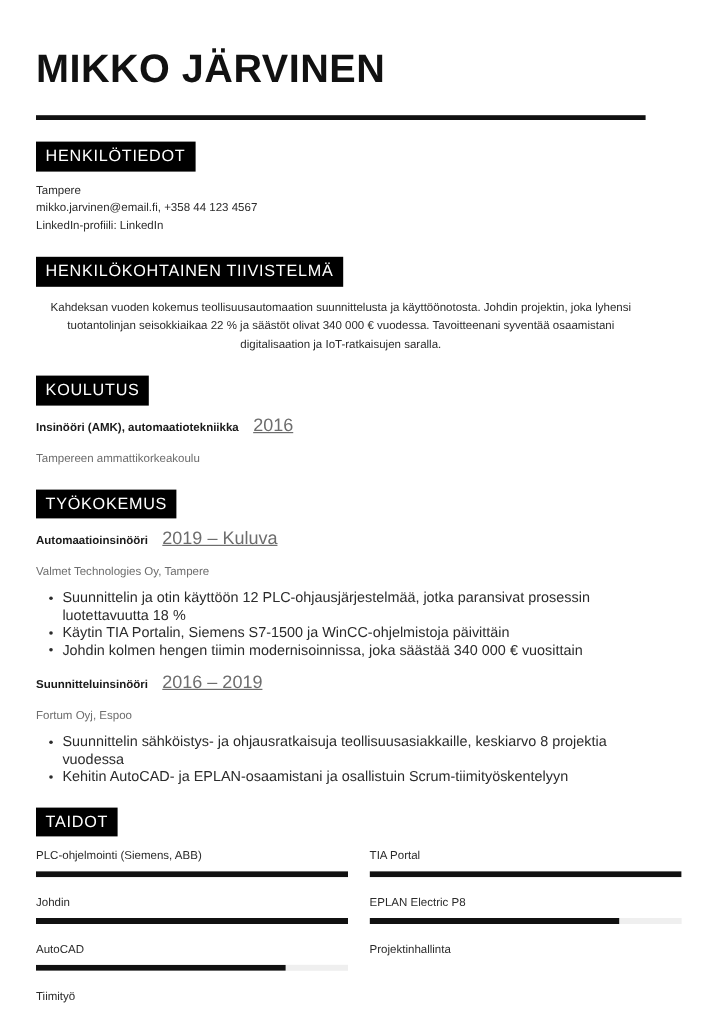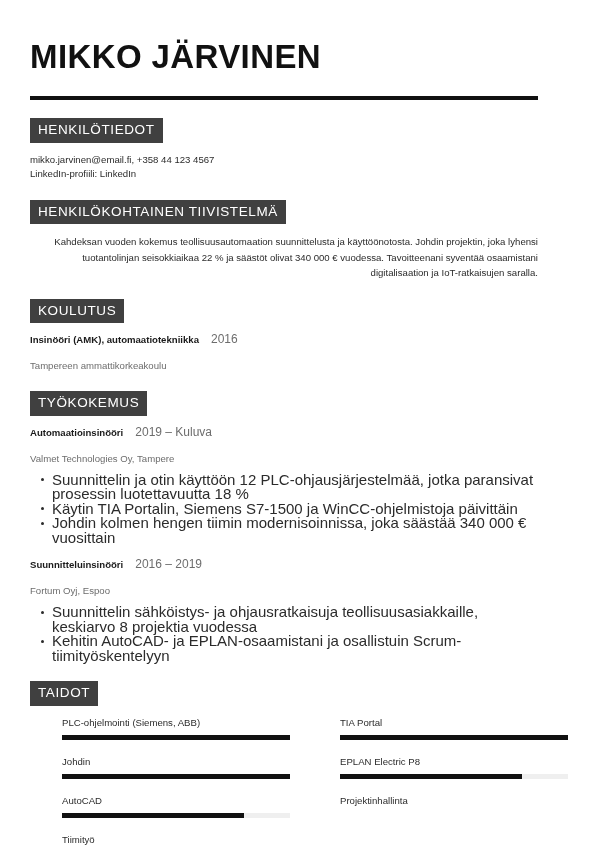--- a/index.html
+++ b/index.html
@@ -43,83 +43,84 @@
     background: #111111;
     width: 100%;
   }
 
   
   .section {
     margin-top: 18px;
   }
   .section-title {
     display: inline-block;
-    background: #404040;
+    background: #000000;
     color: #ffffff;
     font-size: 13.5px;
     line-height: 13.5px;
     font-weight: 400;
     letter-spacing: 0.6px;
     padding: 5px 8px 6px 8px;
   }
   .contact-line {
     font-size: 9.6px;
     line-height: 14.5px;
     color: #2b2b2b;
   }
   .contact-block {
     margin-top: 10px;
   }
   .summary-text {
     font-size: 9.6px;
     line-height: 15.5px;
     color: #2b2b2b;
     margin-top: 10px;
-    text-align: right;
+    text-align: center;
   }
 
   
   .entry {
     margin-top: 10px;
   }
   .entry + .entry {
     margin-top: 13px;
   }
   .entry-head {
     display: flex;
     align-items: baseline;
   }
   .entry-title {
     font-size: 9.6px;
     line-height: 13px;
     font-weight: 700;
     color: #1a1a1a;
   }
   .entry-date {
-    font-size: 12px;
+    font-size: 15px;
     line-height: 13px;
     color: #6d6d6d;
     white-space: nowrap;
     padding-left: 12px;
+    text-decoration: underline;
   }
   .entry-sub {
     font-size: 9.6px;
     line-height: 14px;
     color: #6d6d6d;
     margin-top: 13px;
   }
 
   .bullets {
     margin: 7px 0 0 0;
     padding-left: 22px;
     list-style: none;
   }
   .bullets li {
     position: relative;
-    font-size: 15px;
+    font-size: 12px;
     line-height: 14.5px;
     color: #2b2b2b;
   }
   .bullets li::before {
     content: "";
     position: absolute;
     left: -11px;
     top: 5.5px;
     width: 3px;
     height: 3px;
@@ -130,21 +131,20 @@
   
   .skills-grid {
     margin-top: 10px;
     display: grid;
     grid-template-columns: 260px 260px;
     column-gap: 18px;
     row-gap: 0px;
   }
   .skill {
     margin-bottom: 15px;
-    margin-left: 32px;
   }
   .skill-name {
     font-size: 9.6px;
     line-height: 13px;
     color: #2b2b2b;
     margin-bottom: 6px;
   }
   .skill-track {
     position: relative;
     width: 100%;
@@ -169,20 +169,21 @@
 <div class="page">
 
   <div class="name-block">
     <div class="full-name">MIKKO JÄRVINEN</div>
   </div>
   <div class="header-rule"></div>
 
   <div class="section">
     <div class="section-title">HENKILÖTIEDOT</div>
     <div class="contact-block">
+      <div class="contact-line">Tampere</div>
       <div class="contact-line">mikko.jarvinen@email.fi, +358 44 123 4567</div>
       <div class="contact-line">LinkedIn-profiili: LinkedIn</div>
     </div>
   </div>
 
   <div class="section">
     <div class="section-title">HENKILÖKOHTAINEN TIIVISTELMÄ</div>
     <div class="summary-text">Kahdeksan vuoden kokemus teollisuusautomaation suunnittelusta ja käyttöönotosta. Johdin projektin, joka lyhensi tuotantolinjan seisokkiaikaa 22 % ja säästöt olivat 340 000 € vuodessa. Tavoitteenani syventää osaamistani digitalisaation ja IoT-ratkaisujen saralla.</div>
   </div>
 

